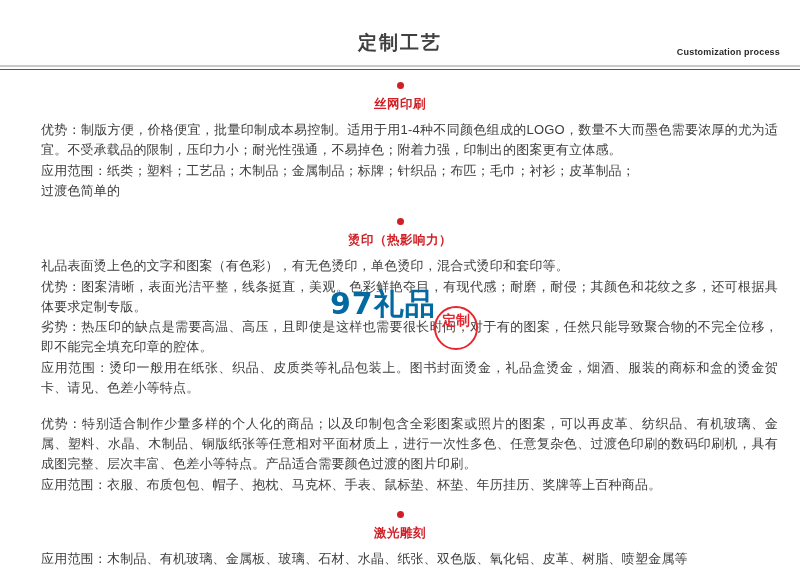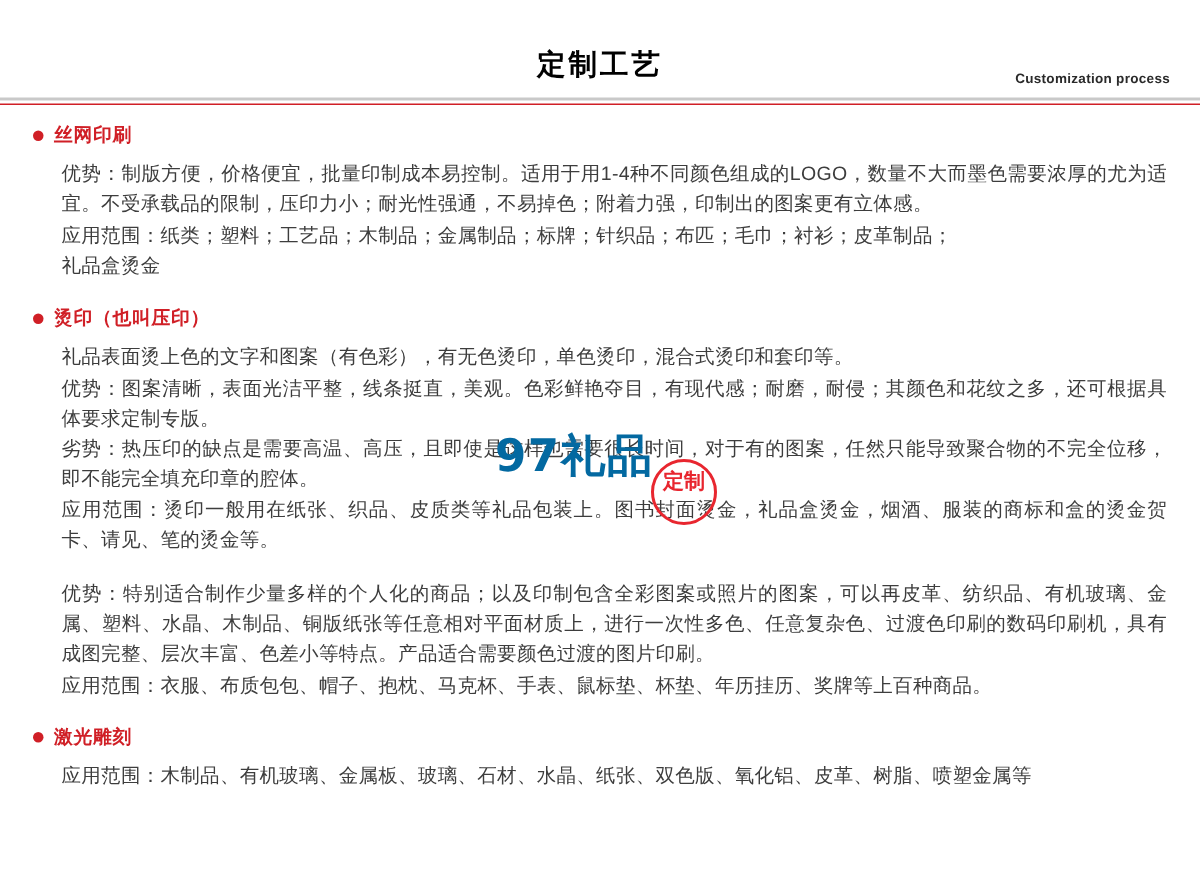--- a/index.html
+++ b/index.html
@@ -16,21 +16,21 @@
 
   
   .header {
     position: relative;
     height: 70px;
   }
   .header-title {
     text-align: center;
     font-size: 19px;
     font-weight: bold;
-    color: #000000;
+    color: #404040;
     letter-spacing: 2px;
     padding-top: 30px;
   }
   .header-sub {
     position: absolute;
     right: 20px;
     top: 47px;
     font-size: 9px;
     font-weight: bold;
     color: #2a2a2a;
@@ -58,20 +58,21 @@
     padding: 12px 22px 0 22px;
   }
   .section {
     margin-bottom: 17px;
   }
   .sec-head {
     display: flex;
     align-items: center;
     gap: 7px;
     margin-bottom: 7px;
+    flex-direction: column;
   }
   .bullet {
     width: 7px;
     height: 7px;
     border-radius: 50%;
     background: #d01f26;
     flex: 0 0 auto;
     display: inline-block;
   }
   .sec-title {
@@ -139,32 +140,32 @@
 
 <div class="content">
 
   <div class="section">
     <div class="sec-head">
       <span class="bullet"></span>
       <span class="sec-title">丝网印刷</span>
     </div>
     <div class="para">优势：制版方便，价格便宜，批量印制成本易控制。适用于用1-4种不同颜色组成的LOGO，数量不大而墨色需要浓厚的尤为适宜。不受承载品的限制，压印力小；耐光性强通，不易掉色；附着力强，印制出的图案更有立体感。</div>
     <div class="para">应用范围：纸类；塑料；工艺品；木制品；金属制品；标牌；针织品；布匹；毛巾；衬衫；皮革制品；</div>
-    <div class="para">礼品盒烫金</div>
+    <div class="para">过渡色简单的</div>
   </div>
 
   <div class="section">
     <div class="sec-head">
       <span class="bullet"></span>
-      <span class="sec-title">烫印（也叫压印）</span>
+      <span class="sec-title">烫印（热影响力）</span>
     </div>
     <div class="para">礼品表面烫上色的文字和图案（有色彩），有无色烫印，单色烫印，混合式烫印和套印等。</div>
     <div class="para">优势：图案清晰，表面光洁平整，线条挺直，美观。色彩鲜艳夺目，有现代感；耐磨，耐侵；其颜色和花纹之多，还可根据具体要求定制专版。</div>
     <div class="para">劣势：热压印的缺点是需要高温、高压，且即使是这样也需要很长时间，对于有的图案，任然只能导致聚合物的不完全位移，即不能完全填充印章的腔体。</div>
-    <div class="para">应用范围：烫印一般用在纸张、织品、皮质类等礼品包装上。图书封面烫金，礼品盒烫金，烟酒、服装的商标和盒的烫金贺卡、请见、笔的烫金等。</div>
+    <div class="para">应用范围：烫印一般用在纸张、织品、皮质类等礼品包装上。图书封面烫金，礼品盒烫金，烟酒、服装的商标和盒的烫金贺卡、请见、色差小等特点。</div>
   </div>
 
   <div class="section">
     <div class="para">优势：特别适合制作少量多样的个人化的商品；以及印制包含全彩图案或照片的图案，可以再皮革、纺织品、有机玻璃、金属、塑料、水晶、木制品、铜版纸张等任意相对平面材质上，进行一次性多色、任意复杂色、过渡色印刷的数码印刷机，具有成图完整、层次丰富、色差小等特点。产品适合需要颜色过渡的图片印刷。</div>
     <div class="para">应用范围：衣服、布质包包、帽子、抱枕、马克杯、手表、鼠标垫、杯垫、年历挂历、奖牌等上百种商品。</div>
   </div>
 
   <div class="section">
     <div class="sec-head">
       <span class="bullet"></span>

